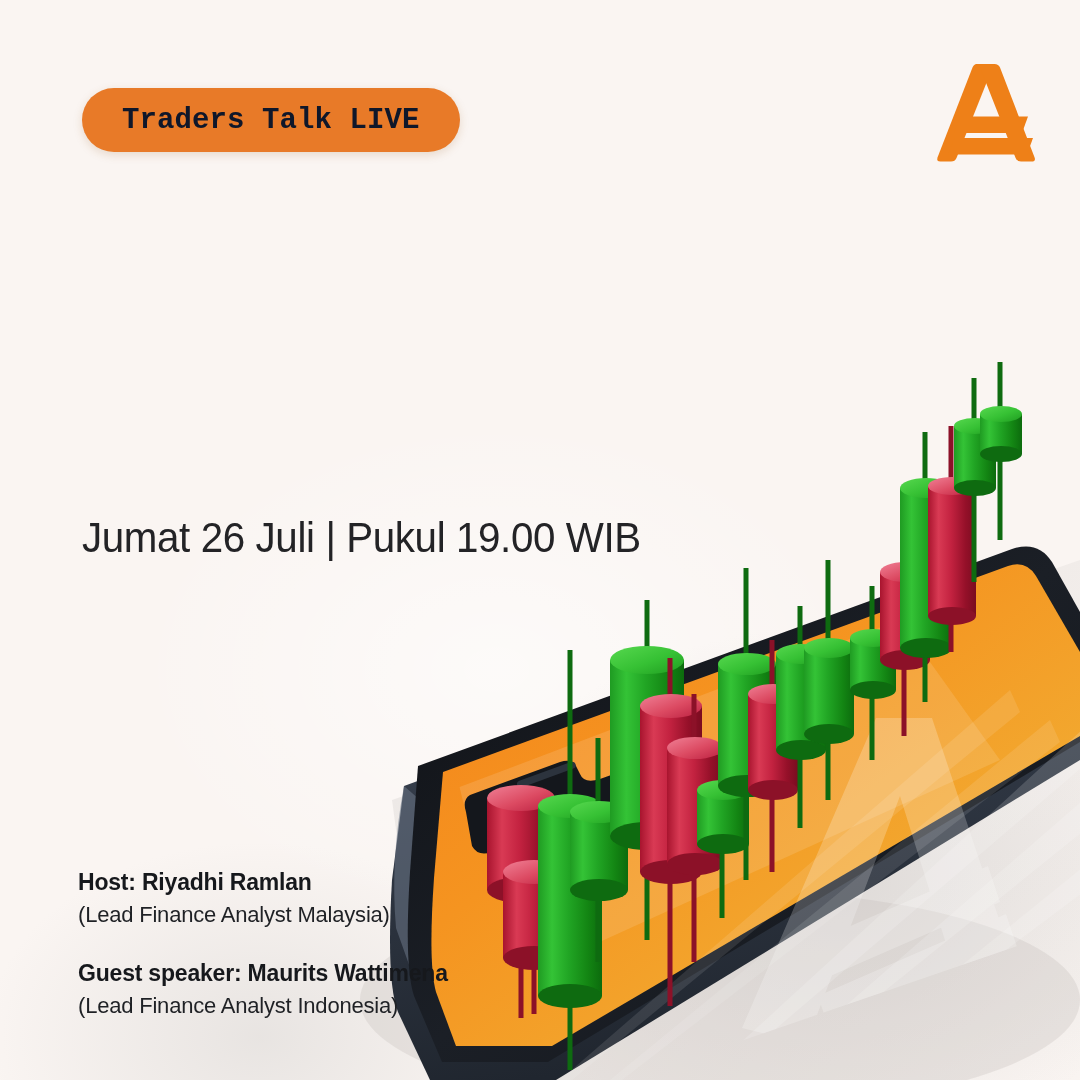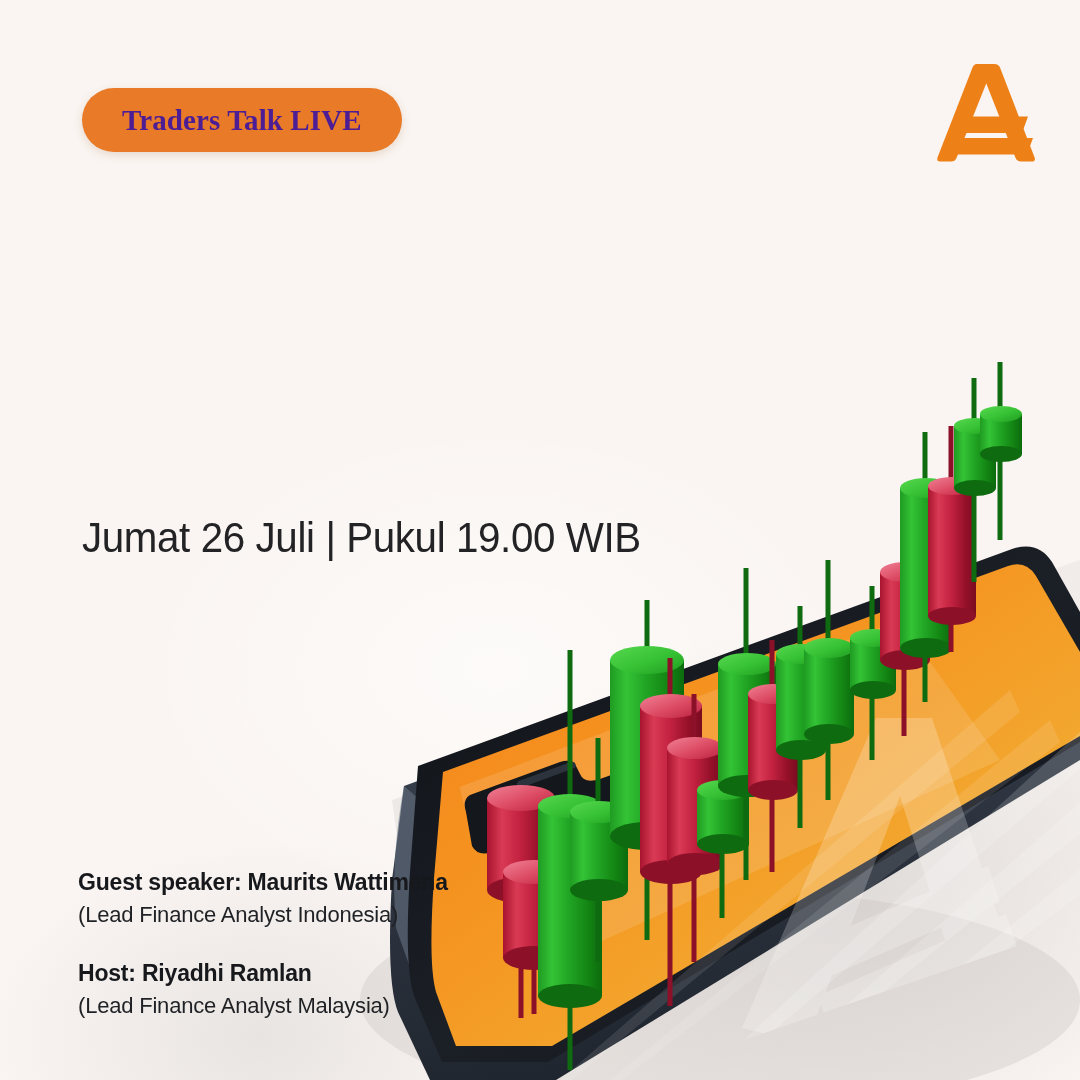--- a/index.html
+++ b/index.html
@@ -41,26 +41,26 @@
     height: 64px;
     padding: 0 40px;
     display: flex;
     align-items: center;
     justify-content: center;
     background: #e87a28;
     border-radius: 40px;
     box-shadow: 0 3px 10px rgba(150,90,30,.18);
   }
   .badge-text {
-    color: #4c1d95;
+    color: #0f172a;
     font-size: 29px;
     font-weight: bold;
     letter-spacing: .1px;
     white-space: nowrap;
-    font-family: Liberation Serif, serif;
+    font-family: Liberation Mono, monospace;
   }
 
   
   .logo {
     position: absolute;
     right: 42px;
     top: 58px;
     width: 104px;
     height: 108px;
   }
@@ -433,22 +433,22 @@
         <path d="M 20.5 80 L 99 80 L 93 96.5 L 14 96.5 Z"></path>
       </g>
     </svg>
   </div>
 
 
   <div class="subtitle">Jumat 26 Juli | Pukul 19.00 WIB</div>
 
   <div class="credits">
     <div class="credit-block">
+      <div class="credit-name">Host: Riyadhi Ramlan</div>
+      <div class="credit-role">(Lead Finance Analyst Malaysia)</div>
+    </div>
+    <div class="credit-block">
       <div class="credit-name">Guest speaker: Maurits Wattimena</div>
       <div class="credit-role">(Lead Finance Analyst Indonesia)</div>
     </div>
-    <div class="credit-block">
-      <div class="credit-name">Host: Riyadhi Ramlan</div>
-      <div class="credit-role">(Lead Finance Analyst Malaysia)</div>
-    </div>
   </div>
 
 </div>
 
 </body></html>

